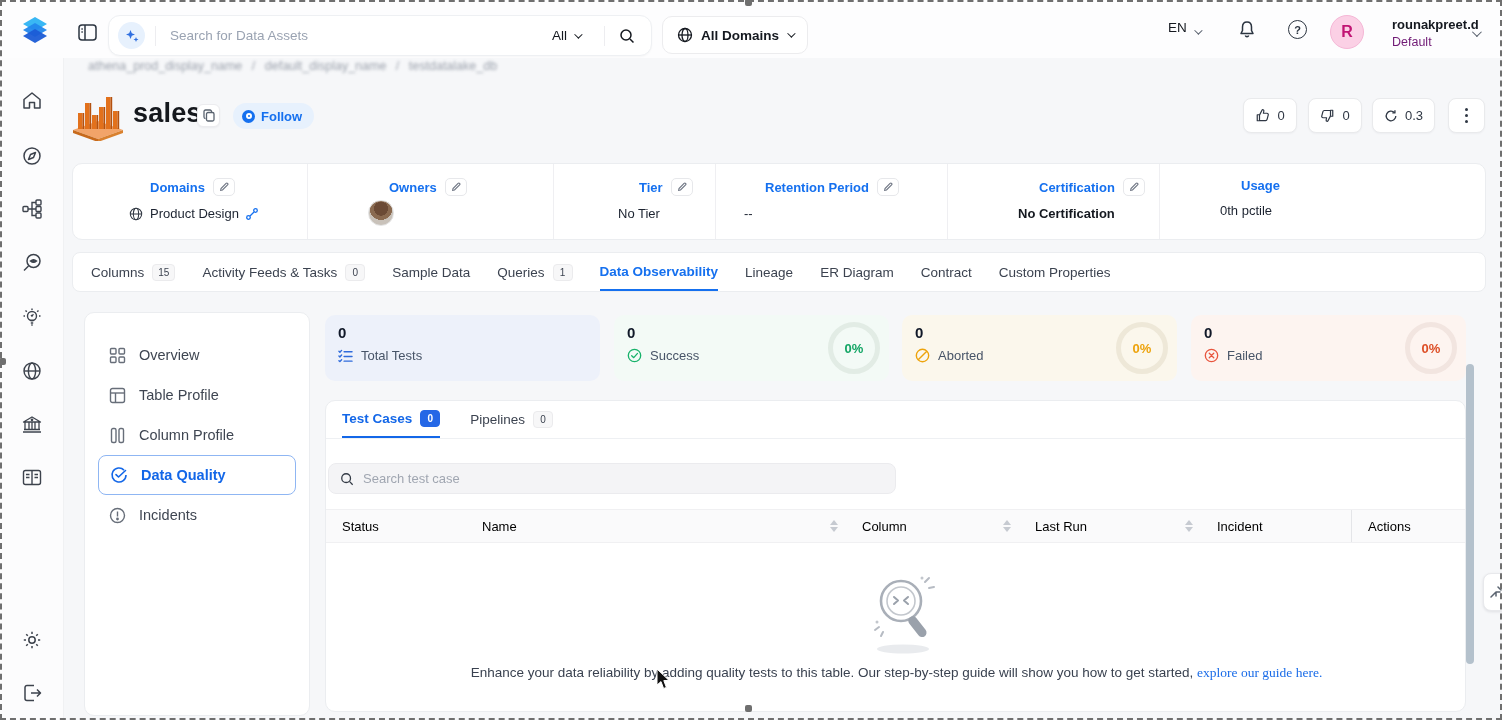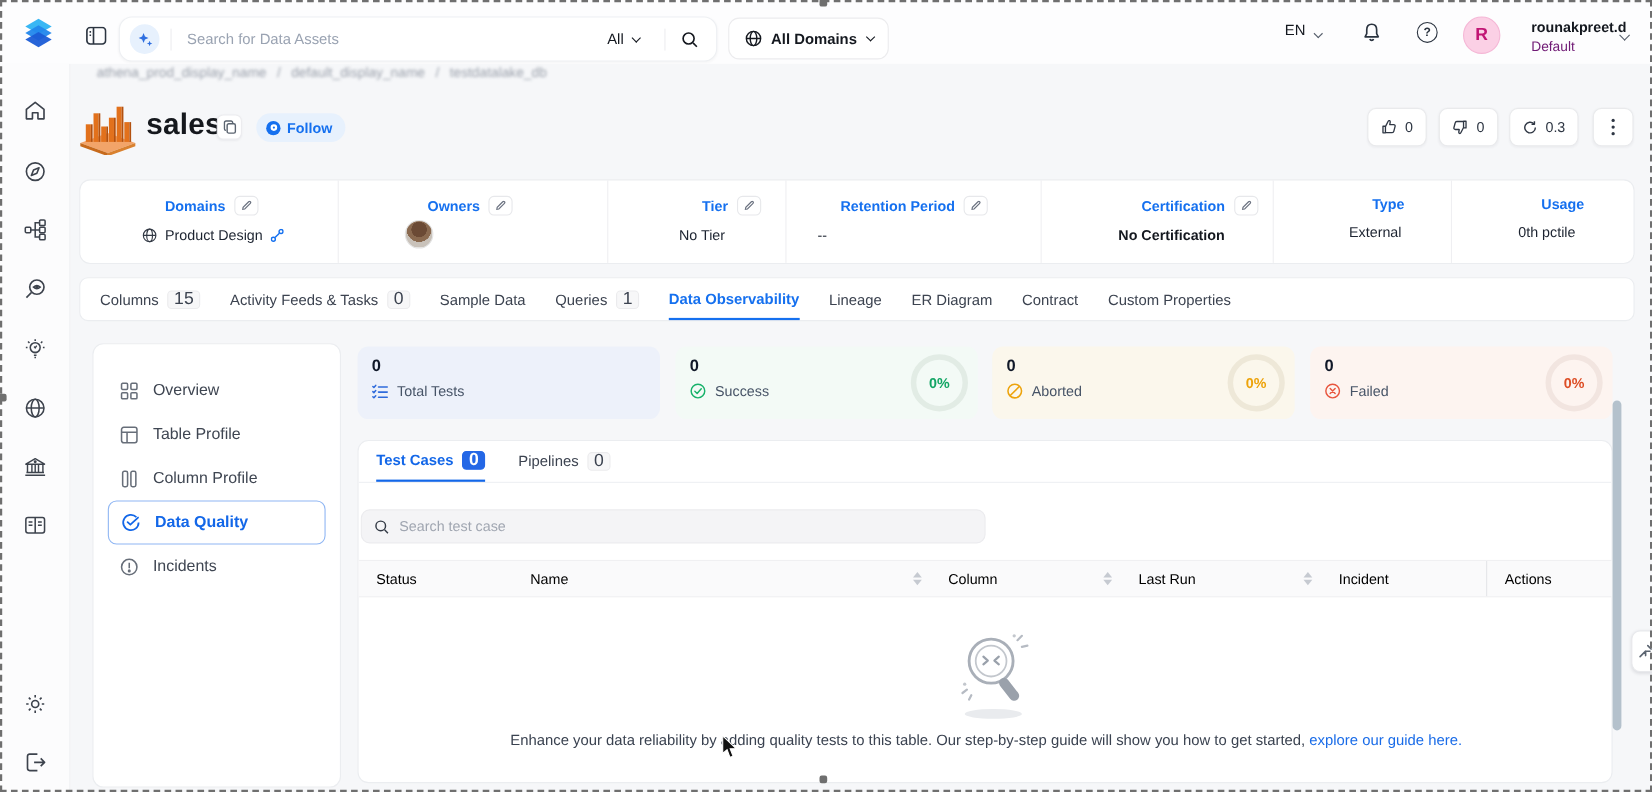--- a/index.html
+++ b/index.html
@@ -73,21 +73,21 @@
   .meta-value-row { margin-top:10px; display:flex; align-items:center; gap:7px; font-size:13px; color:#1c2330; font-weight:500; }
   .owner-avatar { width:26px; height:26px; border-radius:50%; margin-top:4px;
     background:radial-gradient(circle at 50% 32%, #6b4a35 0 34%, #8a6a50 35% 55%, #c9c2ba 56% 100%); border:1px solid #e3e3e3; }
 
   
   .tabs-panel { position:absolute; left:72px; top:252px; width:1414px; height:40px; background:#fff; border:1px solid #ebedf0; border-radius:8px;
     display:flex; align-items:center; padding:0 18px; gap:27px; }
   .tab { display:flex; align-items:center; height:38px; font-size:13.5px; color:#3c4350; cursor:pointer; white-space:nowrap; }
   .tab.active { color:#1570ef; font-weight:600; border-bottom:2px solid #1570ef; }
   .count-badge { margin-left:8px; min-width:20px; height:17px; padding:0 5px; border-radius:4px; background:#f7f7f8; border:1px solid #ebebed;
-    display:flex; align-items:center; justify-content:center; font-size:16px; color:#3c4350; font-weight:500; }
+    display:flex; align-items:center; justify-content:center; font-size:10px; color:#3c4350; font-weight:500; }
 
   
   .pnav { position:absolute; left:84px; top:312px; width:226px; height:404px; background:#fff; border:1px solid #ebedf0; border-radius:10px; padding:22px 13px; }
   .pnav-item { height:40px; display:flex; align-items:center; gap:13px; padding:0 11px; border-radius:8px; color:#3f4652; font-size:14.5px; font-weight:500; cursor:pointer; }
   .pnav-item .picon { color:#676e79; display:flex; }
   .pnav-item.active { border:1px solid #8fb6f3; color:#1367e8; font-weight:700; }
   .pnav-item.active .picon { color:#1367e8; }
 
   
   .card { position:absolute; top:315px; width:275px; height:66px; border-radius:10px; padding:9px 13px; }
@@ -107,21 +107,21 @@
   .tc-search .ph { color:#a0a6b1; font-size:13px; margin-left:9px; }
   .thead { position:absolute; left:0; top:108px; width:1141px; height:34px; background:#fafafb; border-top:1px solid #f0f0f2; border-bottom:1px solid #f0f0f2;
     display:grid; grid-template-columns:140px 380px 173px 182px 150px 116px; }
   .th { display:flex; align-items:center; padding-left:16px; font-size:13px; color:#000000; font-weight:400; }
   .th.actions { border-left:1px solid #e4e5e8; }
   .sorter { margin-left:auto; margin-right:8px; display:flex; flex-direction:column; gap:2px; }
   .sorter .up { width:0; height:0; border-left:4px solid transparent; border-right:4px solid transparent; border-bottom:5px solid #c6cad1; }
   .sorter .dn { width:0; height:0; border-left:4px solid transparent; border-right:4px solid transparent; border-top:5px solid #c6cad1; }
   .empty-illus { position:absolute; left:543px; top:174px; }
   .empty-msg { position:absolute; left:0; top:264px; width:1141px; text-align:center; font-size:13.5px; color:#3a4250; }
-  .empty-msg a { color:#1a6ce8; text-decoration:none; cursor:pointer; }
+  .empty-msg a { color:#1a6ce8; text-decoration:none; cursor:pointer;font-family:Liberation Serif, serif; }
 
   
   .vscroll { position:absolute; left:1466px; top:364px; width:8px; height:300px; border-radius:4px; background:#b4c1cc; z-index:20; }
   .side-float { position:absolute; left:1483px; top:573px; width:26px; height:38px; background:#fff; border:1px solid #e8e9ec;
     border-radius:8px; box-shadow:0 1px 3px rgba(16,24,40,.1); display:flex; align-items:center; z-index:20; cursor:pointer; }
   .cursor { position:absolute; left:656px; top:669px; z-index:70; }
 </style>
 </head>
 <body>
 
@@ -405,28 +405,20 @@
       <span class="edit-box">
           <svg width="10" height="10" viewBox="0 0 12 12" fill="none" stroke="#6b7280" stroke-width="1.3">
             <path d="M2 10 L2.4 7.8 L8.5 1.7 a1.2 1.2 0 0 1 1.8 1.8 L4.2 9.6 Z"></path>
           </svg>
         </span>
     </div>
     <div class="meta-value-row" style="font-weight:600;color:#14181f">
         <span>No Certification</span>
       </div>
   </div>
-  <div class="meta-field" style="width:162px;padding-left:68px">
-    <div class="meta-label-row">
-        <span class="meta-label">Type</span>
-      </div>
-    <div class="meta-value-row">
-        <span>External</span>
-      </div>
-  </div>
   <div class="meta-field" style="width:165px;padding-left:60px">
     <div class="meta-label-row">
         <span class="meta-label">Usage</span>
       </div>
     <div class="meta-value-row">
         <span>0th pctile</span>
       </div>
   </div>
 </div>
 

